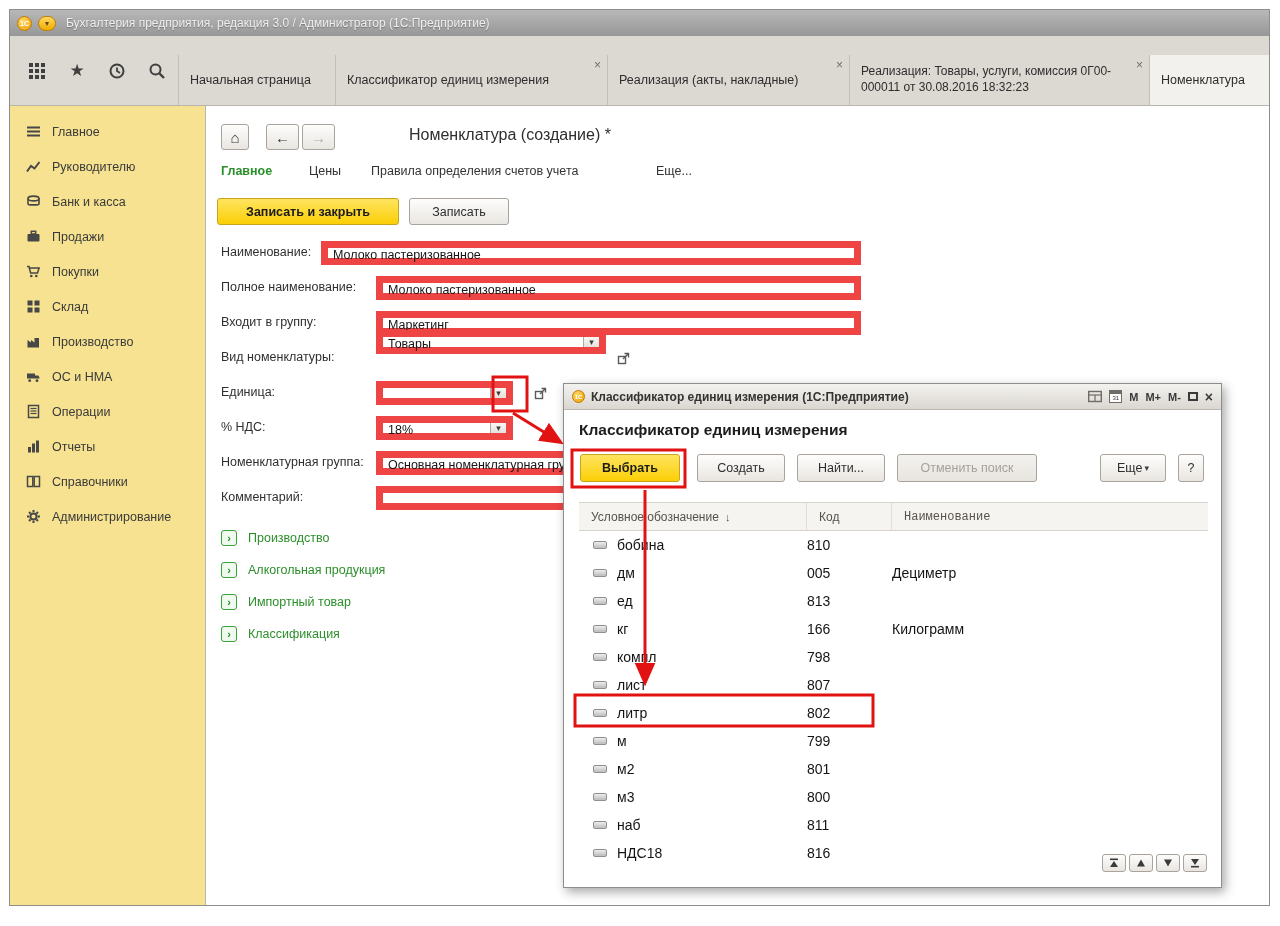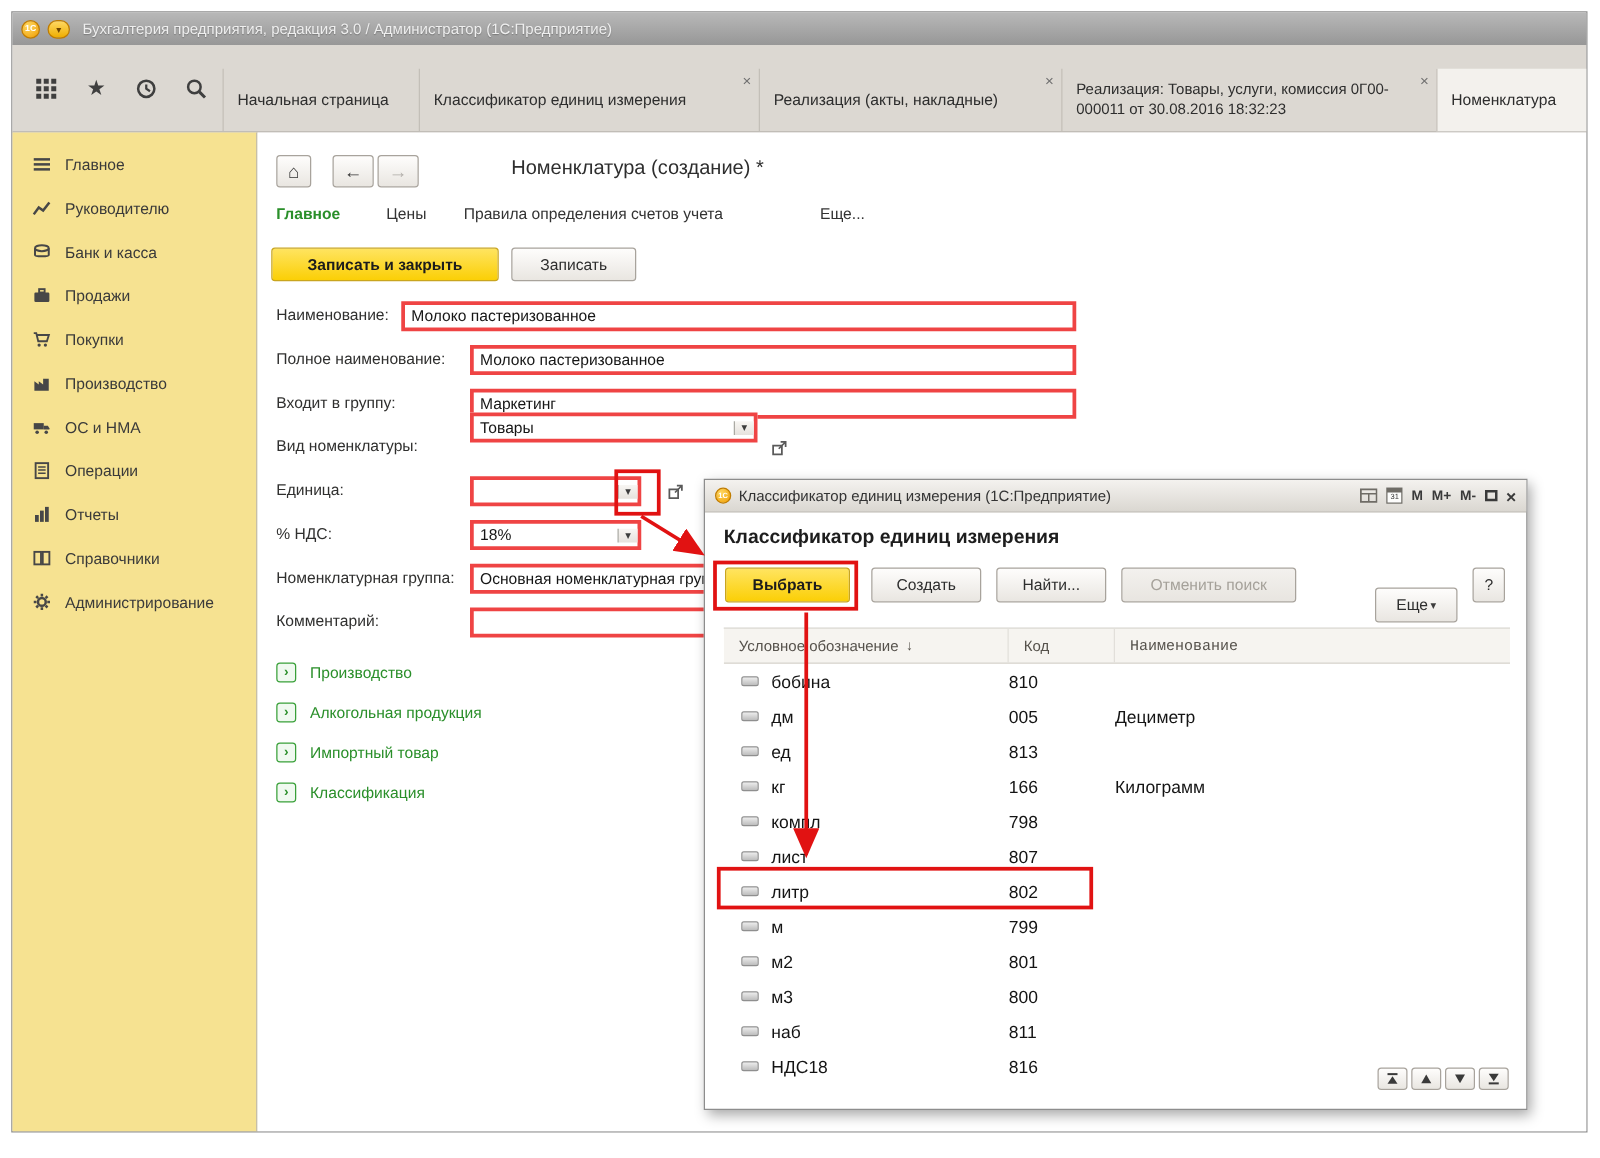--- a/index.html
+++ b/index.html
@@ -32,35 +32,35 @@
   .side-item svg { flex:0 0 auto; }
   .content { flex:1; position:relative; background:#fff; min-width:0; }
 
   
   .pushbtn { position:absolute; background:linear-gradient(#fefdfc,#e9e6e1); border:1px solid #a8a39c; border-radius:3px; display:flex; align-items:center; justify-content:center; font-size:12.5px; color:#2e2e2e; cursor:pointer; }
   .pushbtn.yellow { background:linear-gradient(#ffe460,#fbcf06); border-color:#c9a51e; font-weight:bold; color:#1c1c1c; }
   .pushbtn.disabled { color:#a5a19a; background:linear-gradient(#f3f1ee,#e8e5e0); cursor:default; }
   .navarrow { font-size:15px; line-height:1; color:#333; }
   .navarrow.dim { color:#b1aeaa; }
   .flabel { position:absolute; font-size:12.5px; color:#30302f; white-space:nowrap; }
-  .fld { position:absolute; height:24px; background:#fff; border:3px solid #ef4444; display:flex; align-items:center; font-size:12.5px; color:#161616; }
+  .fld { position:absolute; height:24px; background:#fff; border:7px solid #ef4444; display:flex; align-items:flex-start; font-size:12.5px; color:#161616; }
   .fld .txt { padding:0 5px; flex:1; display:flex; align-items:center; overflow:hidden; white-space:nowrap; }
   .fld .arrow { width:16px; border-left:1px solid #abaaa4; background:linear-gradient(#f8f6f3,#e6e2dd); display:flex; align-items:center; justify-content:center; font-size:9px; color:#3c3c3c; cursor:pointer; }
   .openbtn { position:absolute; width:18px; height:18px; display:flex; align-items:center; justify-content:center; cursor:pointer; }
   .formtab { position:absolute; font-size:12.5px; color:#333; cursor:pointer; white-space:nowrap; }
   .formtab.active { color:#2a8f2a; font-weight:bold; }
   .page-title { position:absolute; font-size:16px; color:#2e2e2e; white-space:nowrap; }
   .seclink { position:absolute; display:flex; align-items:center; gap:11px; cursor:pointer; }
   .secbtn { width:16px; height:16px; border:1px solid #39a039; border-radius:3px; background:#f0f9f0; color:#2a8f2a; font-size:11px; font-weight:bold; display:flex; align-items:center; justify-content:center; }
   .sectext { font-size:12.5px; color:#2a8f2a; }
 
   
   .dialog { position:absolute; left:563px; top:383px; width:659px; height:505px; background:#fff; border:1px solid #8d8d8d; box-shadow:3px 4px 10px rgba(0,0,0,.35); z-index:30; }
   .dtitlebar { height:26px; background:linear-gradient(#f4f2ef,#dad7d1); border-bottom:1px solid #bdb9b2; display:flex; align-items:center; padding:0 8px; gap:6px; }
-  .dtitle { flex:1; font-size:12px; color:#333; white-space:nowrap; overflow:hidden; }
+  .dtitle { flex:1; font-size:12px; color:#333; white-space:nowrap; overflow:hidden;font-weight:bold; }
   .dctrl { display:flex; align-items:center; gap:7px; }
   .scale-btn { font-size:11px; font-weight:bold; color:#3a3a3a; cursor:pointer; }
   .restore-box { width:10px; height:9px; border:2px solid #3a3a3a; display:inline-block; cursor:pointer; }
   .dclose { font-size:14px; font-weight:bold; color:#3a3a3a; cursor:pointer; }
   .cal-icon { width:13px; height:13px; border:1px solid #6f6c66; border-top:4px solid #6f6c66; font-size:6px; color:#3a3a3a; display:flex; align-items:center; justify-content:center; background:#fdfdfc; }
   .dbody { position:relative; height:479px; }
   .dheading { position:absolute; left:15px; top:11px; font-size:15.5px; font-weight:bold; color:#1d1d1d; }
   .units-table { position:absolute; left:15px; top:92px; width:629px; height:360px; overflow:hidden; border-top:1px solid #d6d3cd; }
   .uhead { display:flex; height:28px; background:#f6f4f0; border-bottom:1px solid #d6d3cd; font-size:12px; color:#56524c; }
   .uhead .hc { display:flex; align-items:center; padding-left:12px; border-right:1px solid #e2dfda; cursor:pointer; }
@@ -177,20 +177,31 @@
             </svg>
           <span>Продажи</span>
         </div>
         <div class="side-item">
           <svg width="15" height="15" viewBox="0 0 15 15">
               <path d="M1 2.5 h2 l1.6 6.5 h6.9 l1.6-5 H4" fill="none" stroke="#474747" stroke-width="1.5"></path>
               <circle cx="5.3" cy="12" r="1.3" fill="#474747"></circle>
               <circle cx="10.3" cy="12" r="1.3" fill="#474747"></circle>
             </svg>
           <span>Покупки</span>
+        </div>
+        <div class="side-item">
+          <svg width="15" height="15" viewBox="0 0 15 15">
+              <g fill="#474747">
+                <rect x="1.5" y="1.5" width="5" height="5"></rect>
+                <rect x="8.5" y="1.5" width="5" height="5"></rect>
+                <rect x="1.5" y="8.5" width="5" height="5"></rect>
+                <rect x="8.5" y="8.5" width="5" height="5"></rect>
+              </g>
+            </svg>
+          <span>Склад</span>
         </div>
         <div class="side-item">
           <svg width="15" height="15" viewBox="0 0 15 15">
               <path d="M1.5 13.5 V6 l3.5 2.5 V6 l3.5 2.5 V4 h4.5 v9.5 z" fill="#474747"></path>
             </svg>
           <span>Производство</span>
         </div>
         <div class="side-item">
           <svg width="15" height="15" viewBox="0 0 15 15">
               <rect x="1" y="4.5" width="8" height="5" fill="#474747"></rect>
@@ -357,21 +368,21 @@
         <span class="dclose">×</span>
       </span>
     </div>
     <div class="dbody">
       <div class="dheading">Классификатор единиц измерения</div>
 
       <div class="pushbtn yellow" style="left:16px;top:44px;width:100px;height:28px">Выбрать</div>
       <div class="pushbtn" style="left:133px;top:44px;width:88px;height:28px">Создать</div>
       <div class="pushbtn" style="left:233px;top:44px;width:88px;height:28px">Найти...</div>
       <div class="pushbtn disabled" style="left:333px;top:44px;width:140px;height:28px">Отменить поиск</div>
-      <div class="pushbtn" style="left:536px;top:60px;width:66px;height:28px;gap:2px">
+      <div class="pushbtn" style="left:536px;top:44px;width:66px;height:28px;gap:2px">
         <span>Еще</span>
         <span style="font-size:9px;color:#3c3c3c">▾</span>
       </div>
       <div class="pushbtn" style="left:614px;top:44px;width:26px;height:28px">?</div>
 
       <div class="units-table">
         <div class="uhead">
           <div class="hc" style="width:228px">
             <span>Условное обозначение</span>
             <span class="sort">↓</span>

